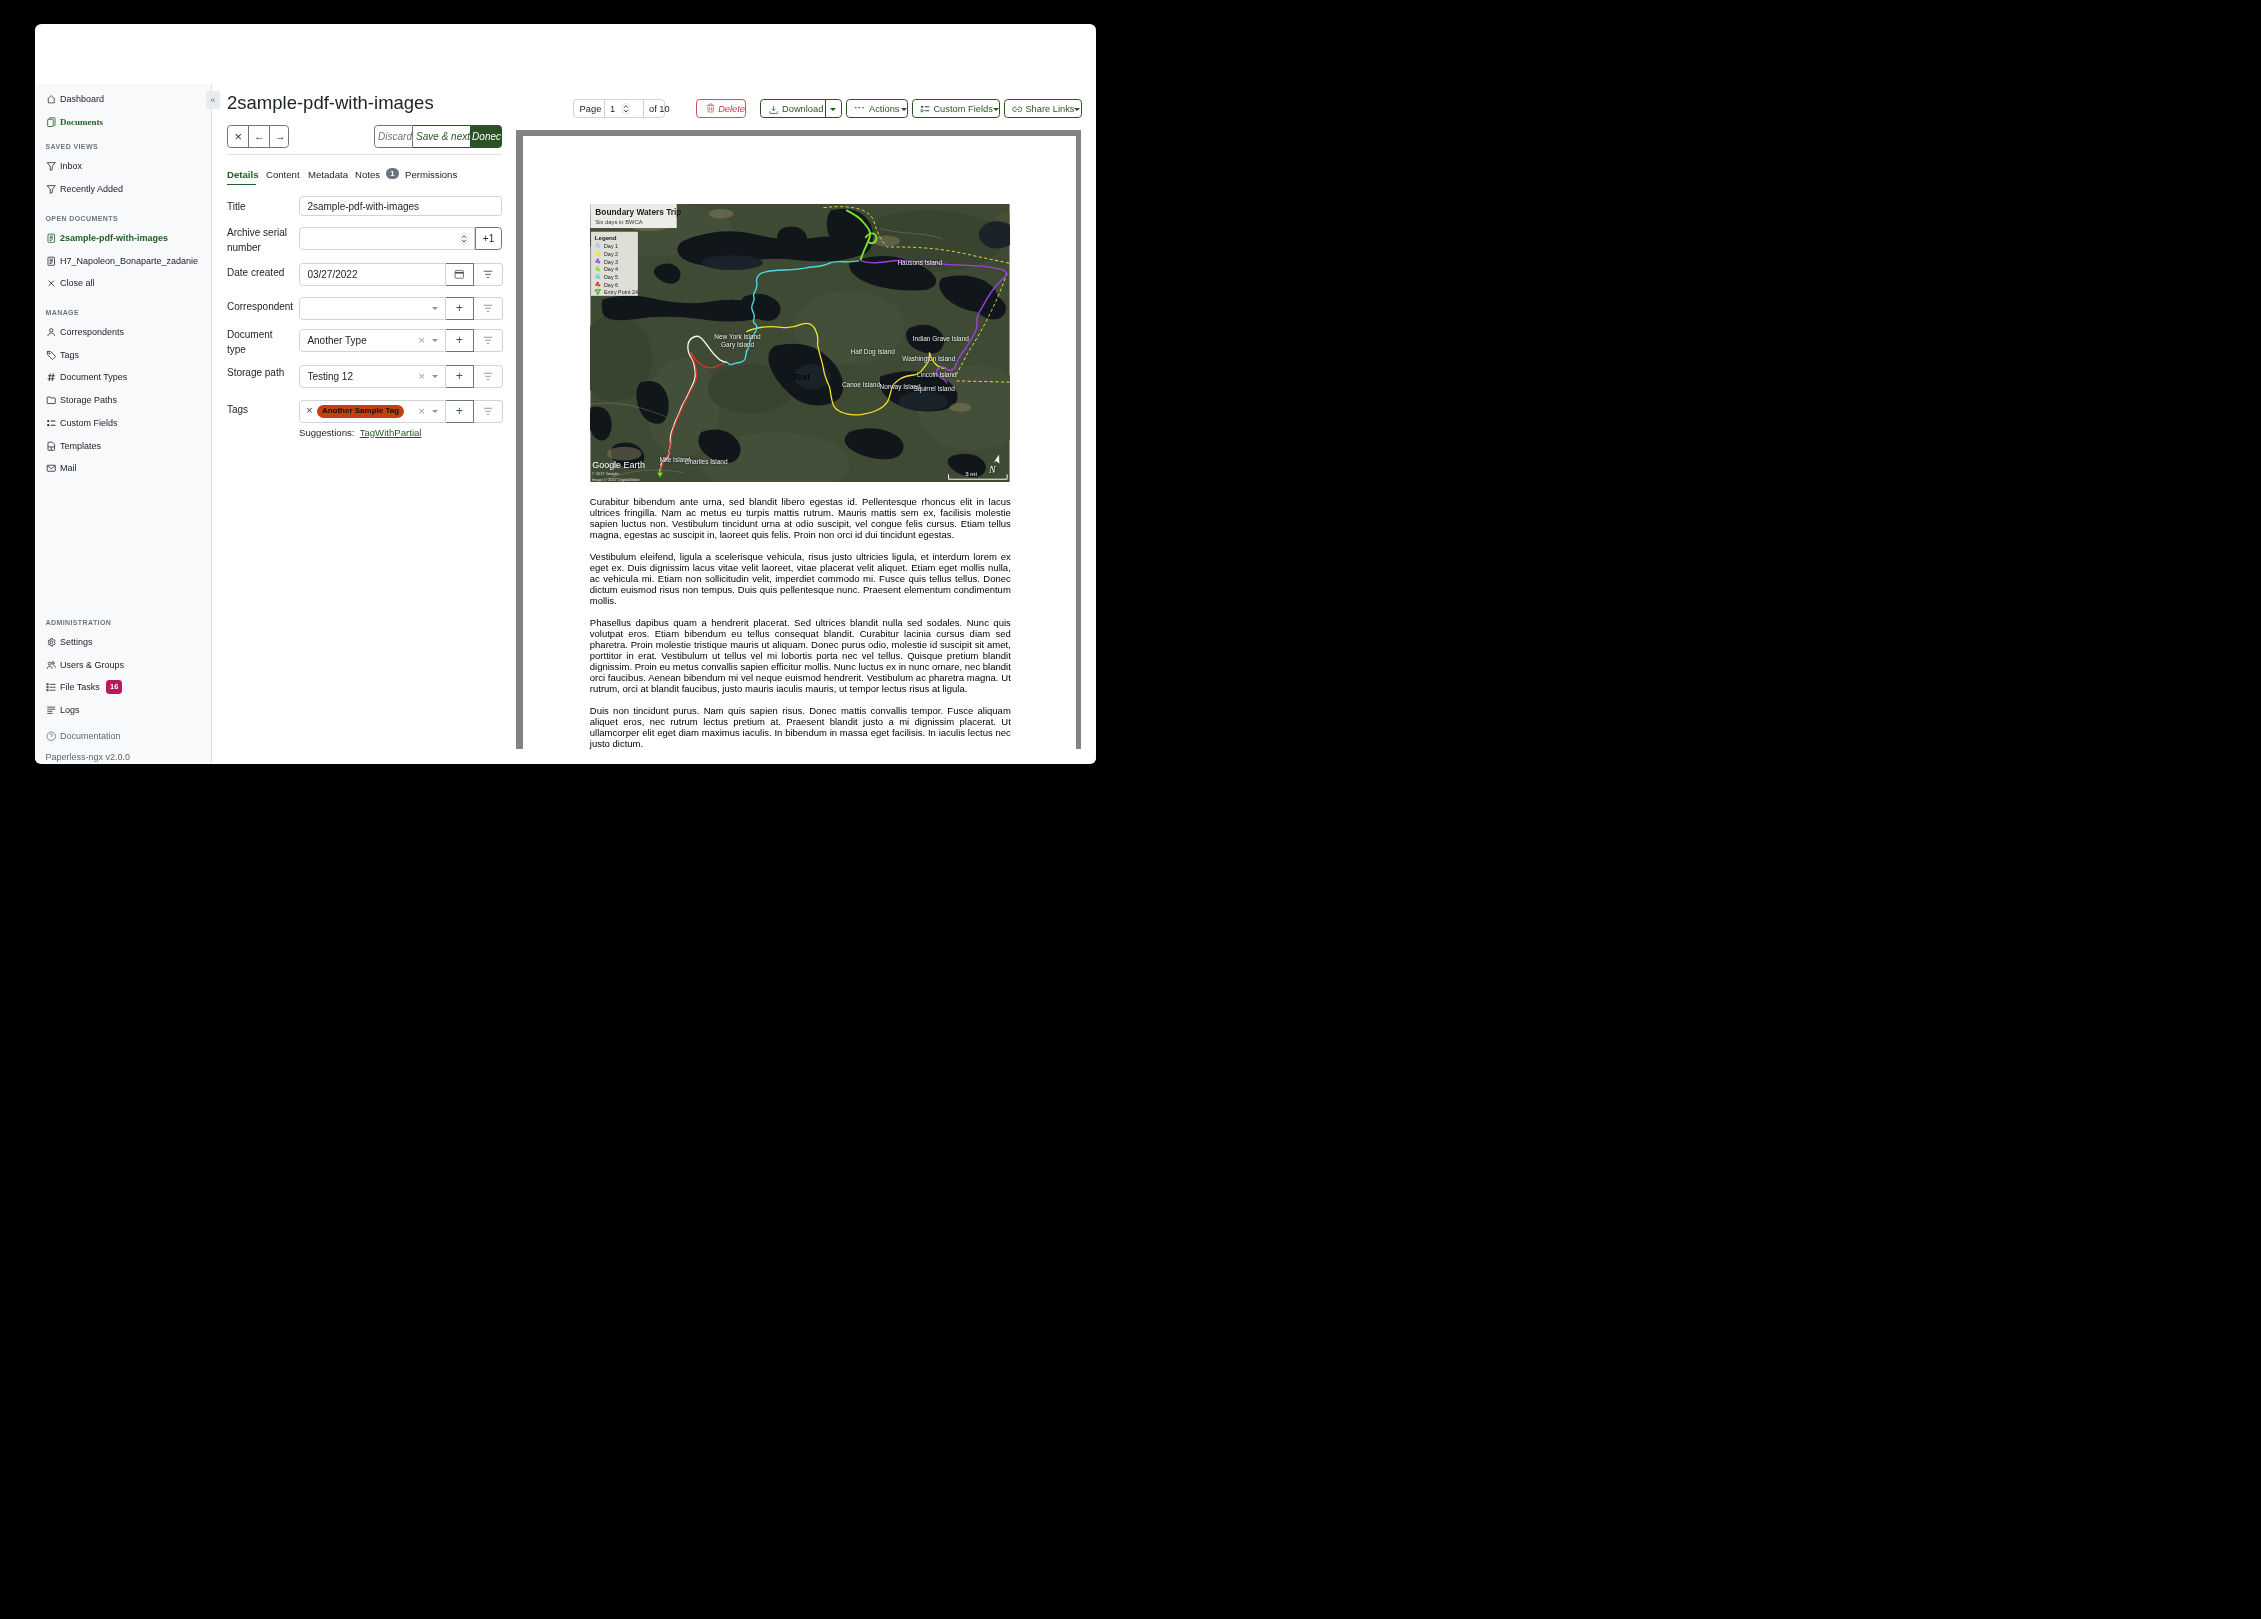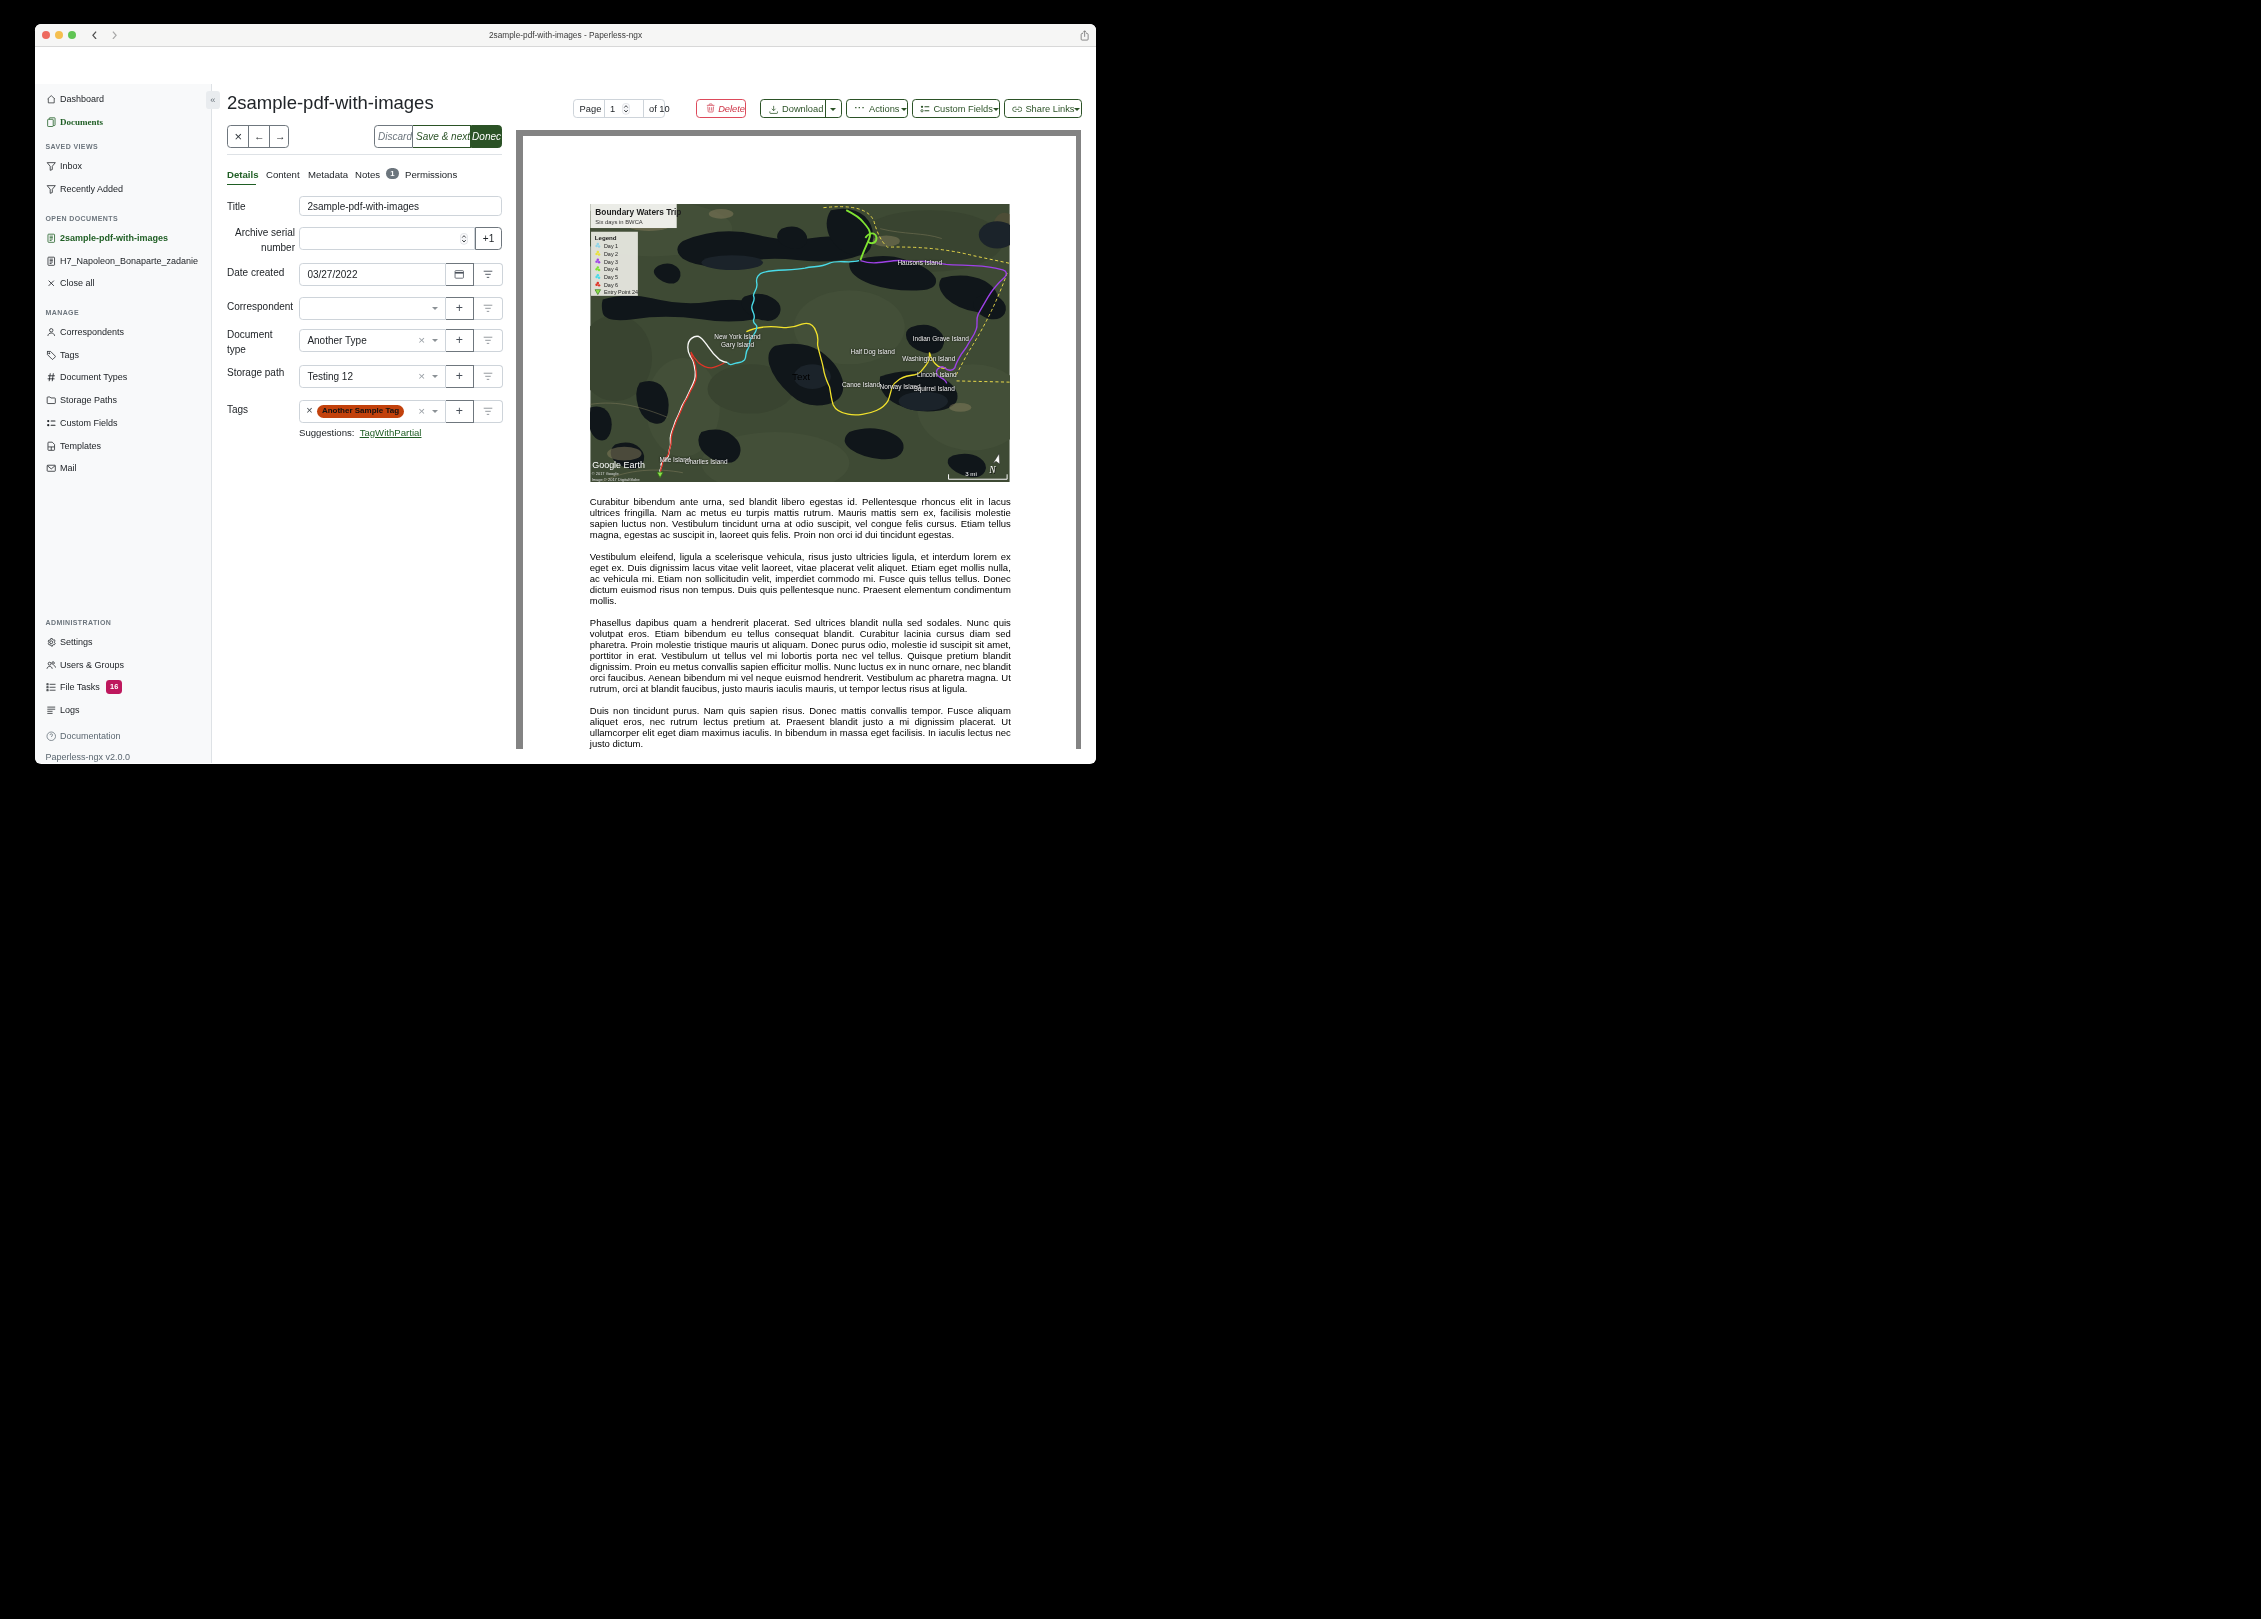--- a/index.html
+++ b/index.html
@@ -48,36 +48,20 @@
 
 .viewer { position:absolute; left:481px; top:106px; width:565px; height:619px; background:#838383; overflow:hidden; }
 .page { position:absolute; left:6.8px; top:6.2px; width:553px; height:741px; background:#fff; }
 .ptext { position:absolute; left:67px; width:421px; font-size:9.5px; line-height:11px; text-align:justify; color:#000; font-family:"Liberation Sans",sans-serif; }
 .ptext p { margin-bottom:11px; }
 </style>
 </head>
 <body>
 <div class="window">
 
-  <div class="titlebar">
-    <div class="tl r"></div>
-      <div class="tl y"></div>
-      <div class="tl g"></div>
-    <svg style="position:absolute;left:57px;top:7.4px;" width="5" height="8.6" viewBox="0 0 8 14" fill="none" stroke="#4f4f4f" stroke-width="2">
-        <path d="M6.6 1 L1.4 7 L6.6 13"></path>
-      </svg>
-    <svg style="position:absolute;left:77px;top:7.4px;" width="5" height="8.6" viewBox="0 0 8 14" fill="none" stroke="#a9a9a9" stroke-width="2">
-        <path d="M1.4 1 L6.6 7 L1.4 13"></path>
-      </svg>
-    <div class="tbtitle">2sample-pdf-with-images - Paperless-ngx</div>
-    <svg style="position:absolute;left:1045px;top:6.2px;" width="9.3" height="11" viewBox="0 0 15 18" fill="none" stroke="#6e6e6e" stroke-width="1.3">
-      <path d="M4.9 5.8 H3.3 a1.5 1.5 0 0 0 -1.5 1.5 V15 a1.5 1.5 0 0 0 1.5 1.5 H11.7 a1.5 1.5 0 0 0 1.5 -1.5 V7.3 a1.5 1.5 0 0 0 -1.5 -1.5 H10.1"></path>
-      <path d="M7.5 11.2 V1.3 M7.5 1.3 L4.7 4.1 M7.5 1.3 L10.3 4.1"></path>
-    </svg>
-  </div>
 
 
   <div class="sidebar" id="sidebar">
 
     <div class="snav" style="top:4.3px;">
       <svg class="ic" viewBox="0 0 16 16" fill="none" stroke="#212529" stroke-width="1.1">
           <path d="M2.5 7.5 L8 2.5 L13.5 7.5 M3.5 6.8 V13.5 H12.5 V6.8"></path>
         </svg>
       <div class="tx">Dashboard</div>
     </div>
@@ -290,21 +274,21 @@
       <span style="position:absolute;left:39px;">Content</span>
       <span style="position:absolute;left:81px;">Metadata</span>
       <span style="position:absolute;left:128px;">Notes</span>
       <span style="position:absolute;left:159px;top:-0.6px;background:#6c757d;color:#fff;font-size:7.7px;font-weight:bold;border-radius:5.6px;padding:1.2px 4.3px;">1</span>
       <span style="position:absolute;left:178px;">Permissions</span>
     </div>
 
     <div class="flabel" style="top:117px;">Title</div>
     <div class="finput" style="top:112px;height:20.7px;line-height:19.4px;padding-left:7.4px;">2sample-pdf-with-images</div>
 
-    <div class="flabel" style="top:141px;width:68px;line-height:15px;text-align:right;">Archive serial number</div>
+    <div class="flabel" style="top:141px;width:68px;line-height:15px;">Archive serial number</div>
     <div class="finput" style="top:143px;height:23px;width:176px;border-radius:3.7px 0 0 3.7px;">
       <svg style="position:absolute;right:6.2px;top:5.6px;" width="8" height="11.7" viewBox="0 0 13 19">
           <rect x="0.5" y="0.5" width="12" height="18" rx="6" fill="#fbfbfc" stroke="#d4d8dc"></rect>
           <path d="M3.6 7.5 L6.5 4.3 L9.4 7.5 M3.6 11.5 L6.5 14.7 L9.4 11.5" fill="none" stroke="#33383e" stroke-width="1.5"></path>
           <line x1="1" y1="9.5" x2="12" y2="9.5" stroke="#e4e7ea" stroke-width="0.8"></line>
         </svg>
     </div>
     <div class="fbtn" style="left:262px;top:143px;width:27px;height:23px;line-height:21.6px;border-radius:0 3.7px 3.7px 0;font-size:10px;color:#212529;">+1</div>
 
     <div class="flabel" style="top:183px;">Date created</div>

